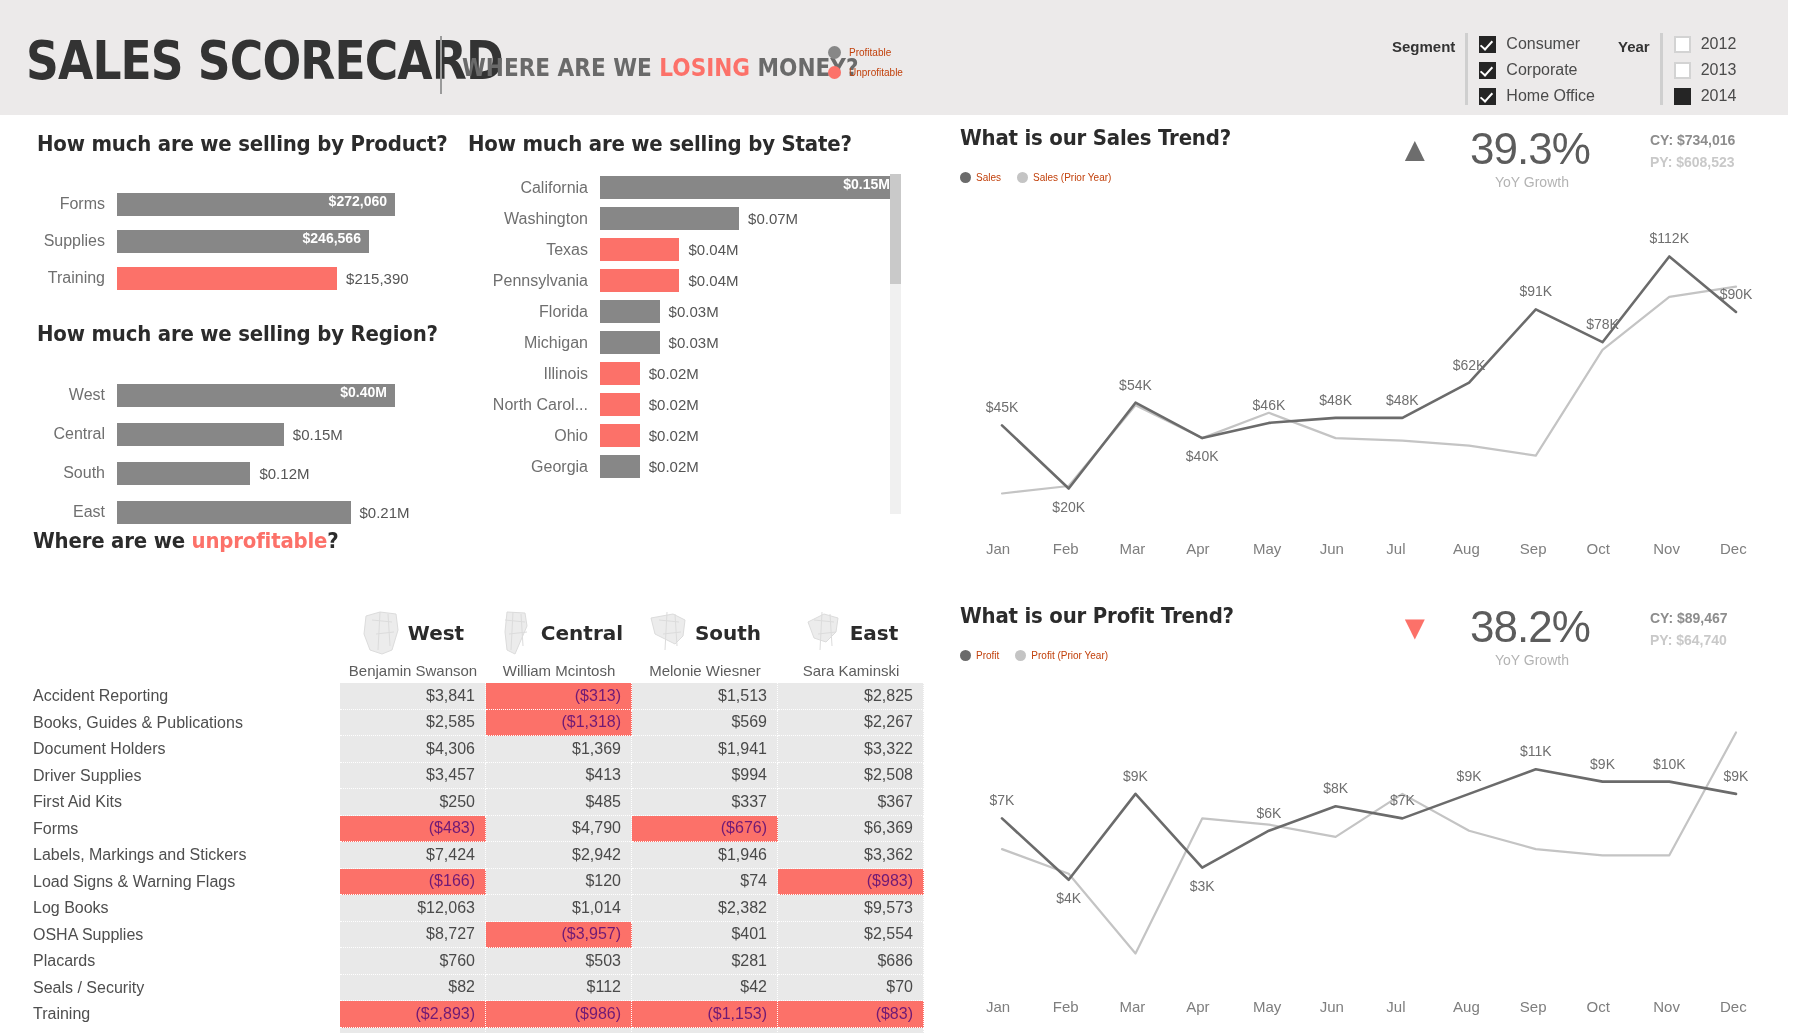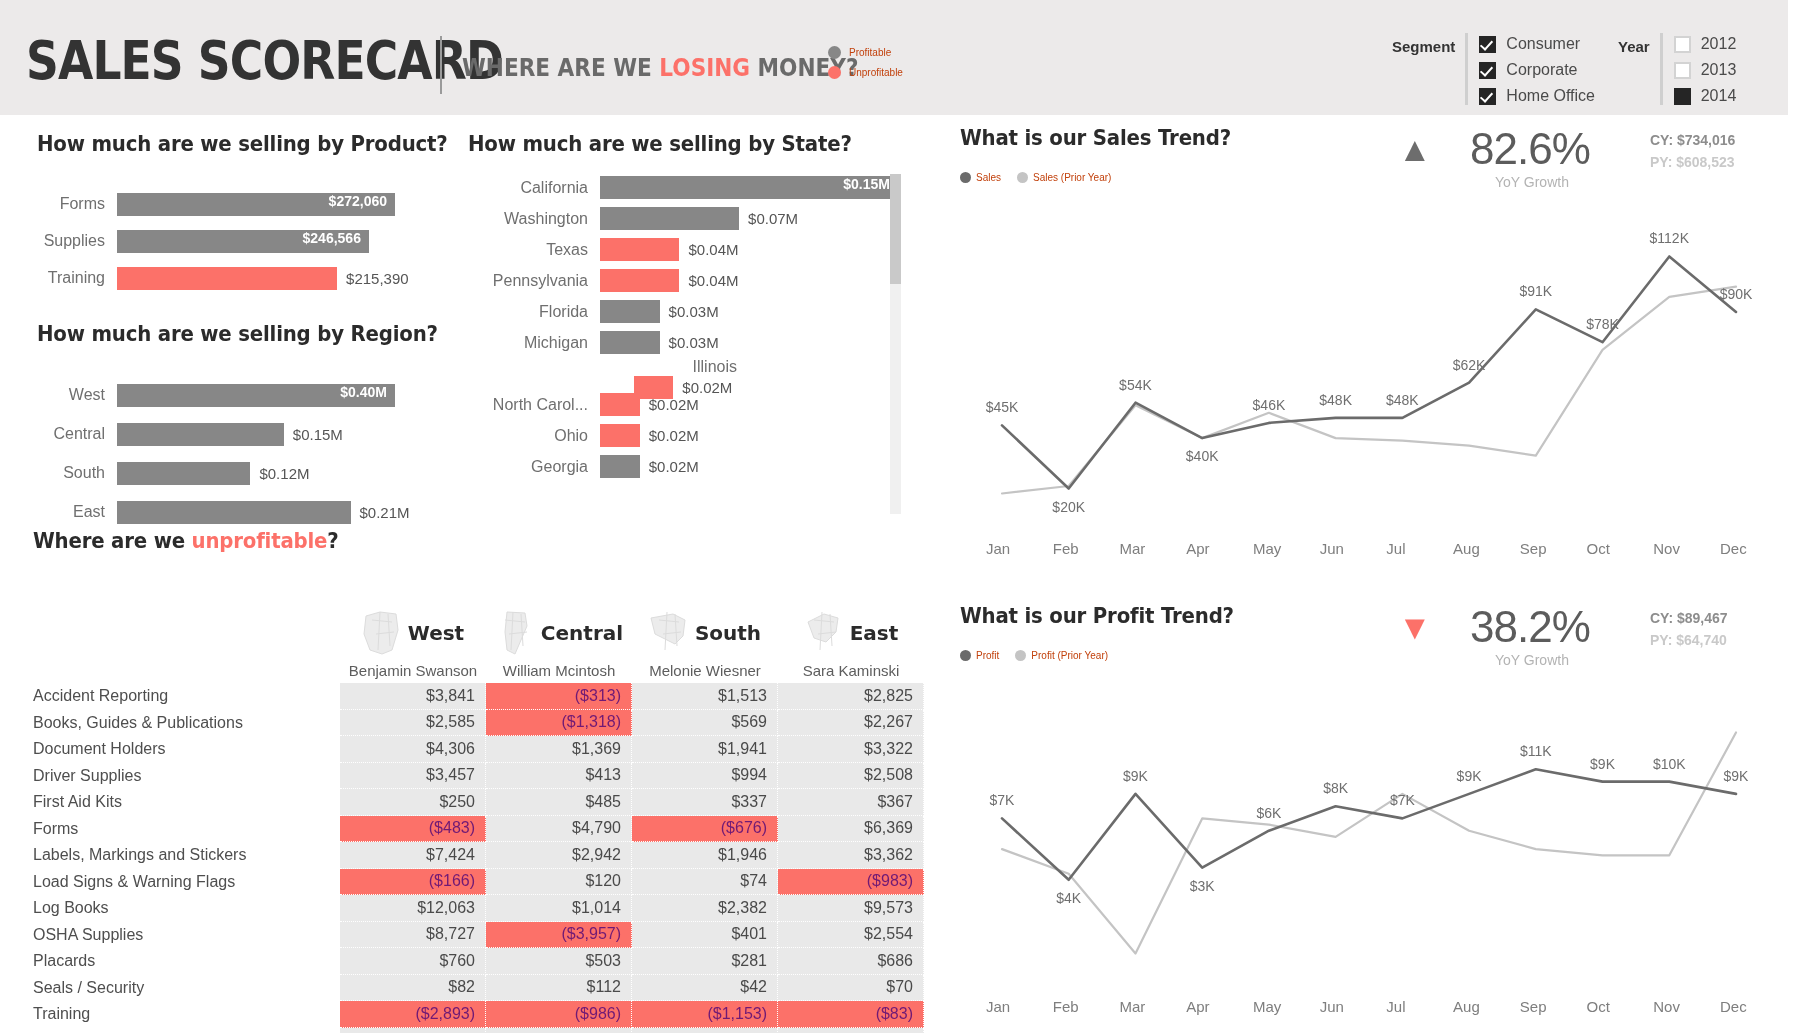--- a/index.html
+++ b/index.html
@@ -268,21 +268,21 @@
         <span class="bar-val-out">$0.03M</span>
       </div>
     </div>
     <div class="bar-row" style="height: 31px; margin-bottom: 0px;">
       <div class="bar-cat" style="width: 120px;">Michigan</div>
       <div class="bar-track">
         <div class="bar-fill" style="width: 59.6px; height: 23px;"></div>
         <span class="bar-val-out">$0.03M</span>
       </div>
     </div>
-    <div class="bar-row" style="height: 31px; margin-bottom: 0px; flex-direction: column;">
+    <div class="bar-row" style="height: 31px; margin-bottom: 0px;">
       <div class="bar-cat" style="width: 120px;">Illinois</div>
       <div class="bar-track">
         <div class="bar-fill neg" style="width: 39.7333px; height: 23px;"></div>
         <span class="bar-val-out">$0.02M</span>
       </div>
     </div>
     <div class="bar-row" style="height: 31px; margin-bottom: 0px;">
       <div class="bar-cat" style="width: 120px;">North Carol...</div>
       <div class="bar-track">
         <div class="bar-fill neg" style="width: 39.7333px; height: 23px;"></div>
@@ -469,21 +469,21 @@
     <div class="legend-row">
       <span class="legend-dot" style="background:#6b6b6b;width:11px;height:11px;margin-right:5px;"></span>
       <span class="legend-lbl">Sales</span>
     </div>
     <div class="legend-row">
       <span class="legend-dot" style="background:#c4c4c4;width:11px;height:11px;margin-right:5px;"></span>
       <span class="legend-lbl">Sales (Prior Year)</span>
     </div>
   </div>
   <div class="kpi-arrow up" style="left:438px;top:6px;">▲</div>
-  <div class="kpi-pct" style="left:510px;top:-2px;">82.6%</div>
+  <div class="kpi-pct" style="left:510px;top:-2px;">39.3%</div>
   <div class="kpi-sub" style="left:535px;top:48px;">YoY Growth</div>
   <div class="kpi-cy" style="left:690px;top:6px;">CY: $734,016</div>
   <div class="kpi-py" style="left:690px;top:28px;">PY: $608,523</div>
   <div id="sales-plot" style="position:absolute;left:0;top:72px;width:820px;height:368px;">
       <svg width="820" height="368">
         <path d="M42.0,295.5 L108.7,288.0 L175.5,207.3 L242.2,240.1 L308.9,214.8 L375.6,240.1 L442.4,242.6 L509.1,247.6 L575.8,257.7 L642.5,151.8 L709.3,98.8 L776.0,88.7 " fill="none" stroke="#c4c4c4" stroke-width="2.2" stroke-linejoin="round" stroke-linecap="round"></path>
         <path d="M42.0,227.4 L108.7,290.5 L175.5,204.7 L242.2,240.1 L308.9,224.9 L375.6,219.9 L442.4,219.9 L509.1,184.6 L575.8,111.4 L642.5,144.2 L709.3,58.5 L776.0,113.9 " fill="none" stroke="#6b6b6b" stroke-width="2.6" stroke-linejoin="round" stroke-linecap="round"></path>
       </svg>
       <div class="axis-lbl" style="left: 26px; top: 342px;">Jan</div>
       <div class="axis-lbl" style="left: 92.7273px; top: 342px;">Feb</div>

